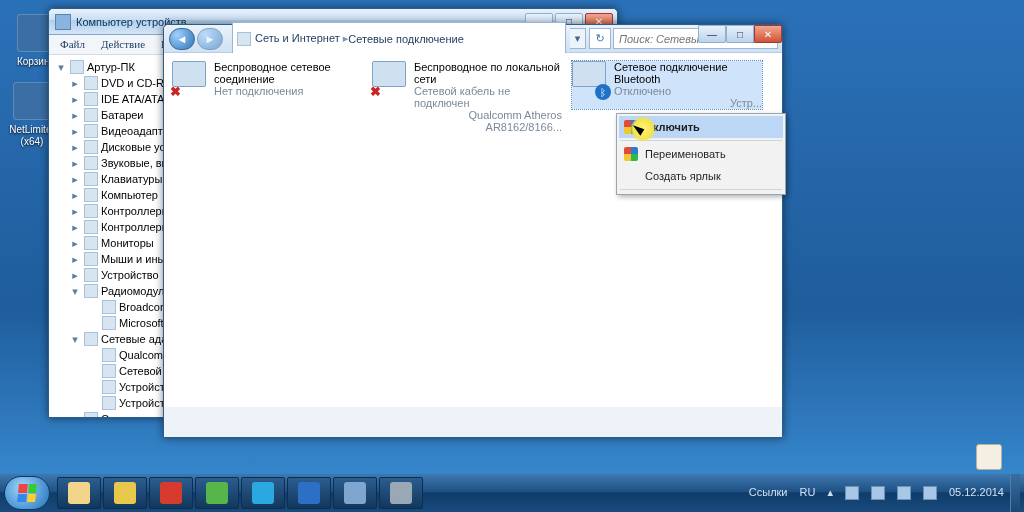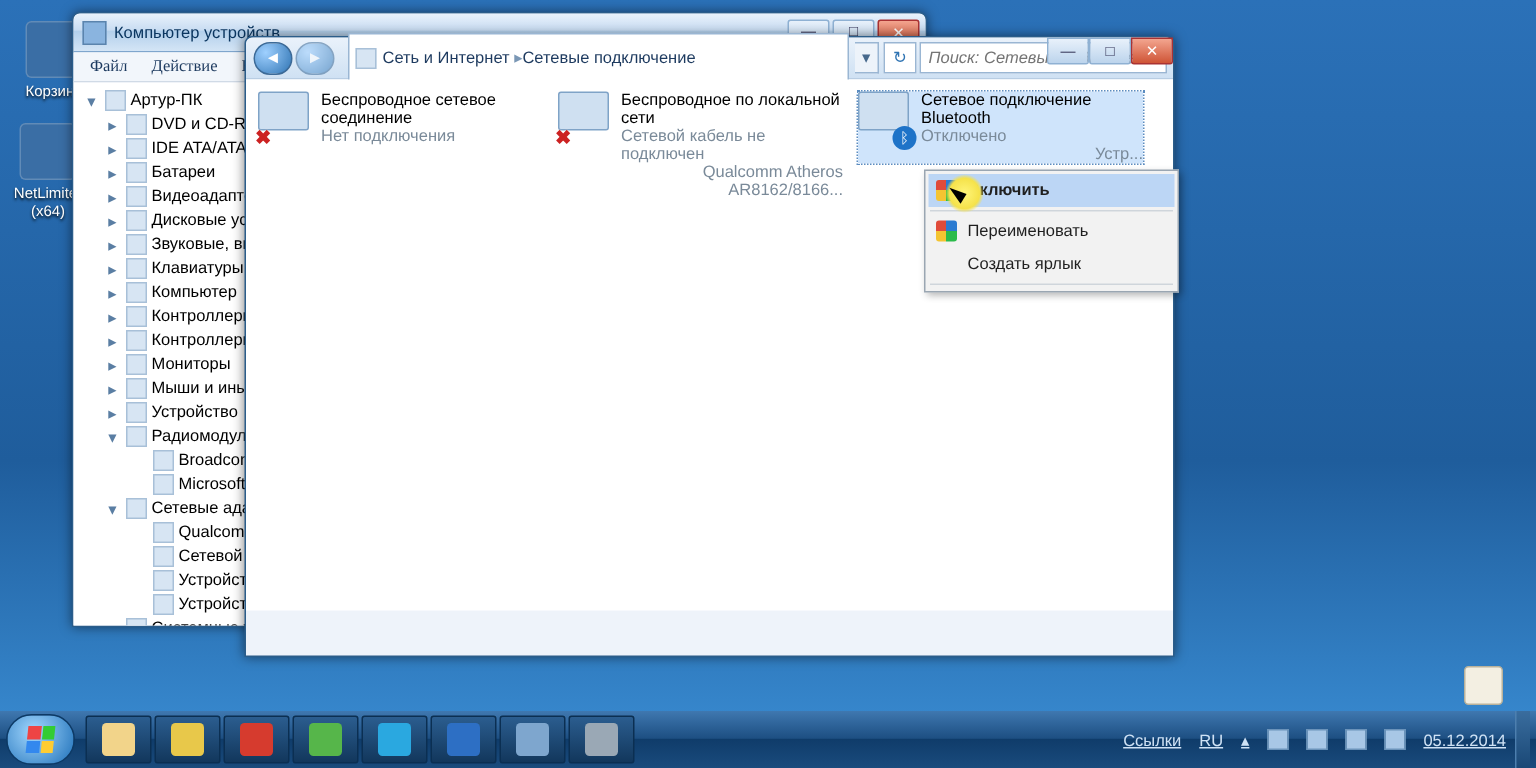--- a/index.html
+++ b/index.html
@@ -72,21 +72,21 @@
   .cursor .ptr{position:absolute;width:0;height:0;border-left:7px solid #000;border-top:10px solid transparent;border-bottom:3px solid transparent;transform:rotate(-35deg);} 
   .cursor .halo{position:absolute;left:-6px;top:-6px;width:26px;height:26px;border-radius:50%;background:radial-gradient(circle,#fff57a 0%,#f5e24a 55%,transparent 70%);}
 
   
   #taskbar{position:absolute;left:0;right:0;bottom:0;height:38px;background:linear-gradient(to bottom,#3f78b0 0%,#1d4f82 48%,#0f3c6a 49%,#1a4b7d 100%);display:flex;align-items:center;padding:0 4px;z-index:50;}
   .start{width:46px;height:34px;border-radius:17px;background:radial-gradient(circle at 40% 35%,#a3d8ff,#1d6fb8);display:flex;align-items:center;justify-content:center;margin-right:6px;border:1px solid #0d3a66;}
   .start .flag{width:18px;height:18px;display:grid;grid-template-columns:1fr 1fr;grid-template-rows:1fr 1fr;gap:1px;transform:skewX(-6deg);}
   .start .flag div:nth-child(1){background:#e44;} .start .flag div:nth-child(2){background:#3c3;} .start .flag div:nth-child(3){background:#38e;} .start .flag div:nth-child(4){background:#fc3;}
   .tb-item{width:44px;height:32px;margin:0 1px;background:linear-gradient(#2b5d8f,#12375c);border:1px solid #0b2f52;border-radius:2px;display:flex;align-items:center;justify-content:center;}
   .tb-item .g{width:22px;height:22px;border-radius:3px;}
-  .tray{margin-left:auto;display:flex;align-items:flex-end;gap:12px;color:#cfe2f5;padding:0 6px;text-decoration:underline;}
+  .tray{margin-left:auto;display:flex;align-items:flex-start;gap:12px;color:#cfe2f5;padding:0 6px;}
   .tray .tico{width:14px;height:14px;background:#a8c7e6;border:1px solid #6b93ba;}
   .tray .dt{text-align:right;line-height:1.1;}
   .showdt{width:10px;height:38px;border-left:1px solid #4d7fae;background:linear-gradient(#3a6d9e,#1a4876);}
 
   
   .notif{position:absolute;right:22px;bottom:42px;width:26px;height:26px;background:#f3efe2;border:1px solid #b9b29b;border-radius:3px;z-index:40;}
 </style>
 </head>
 <body>
 

